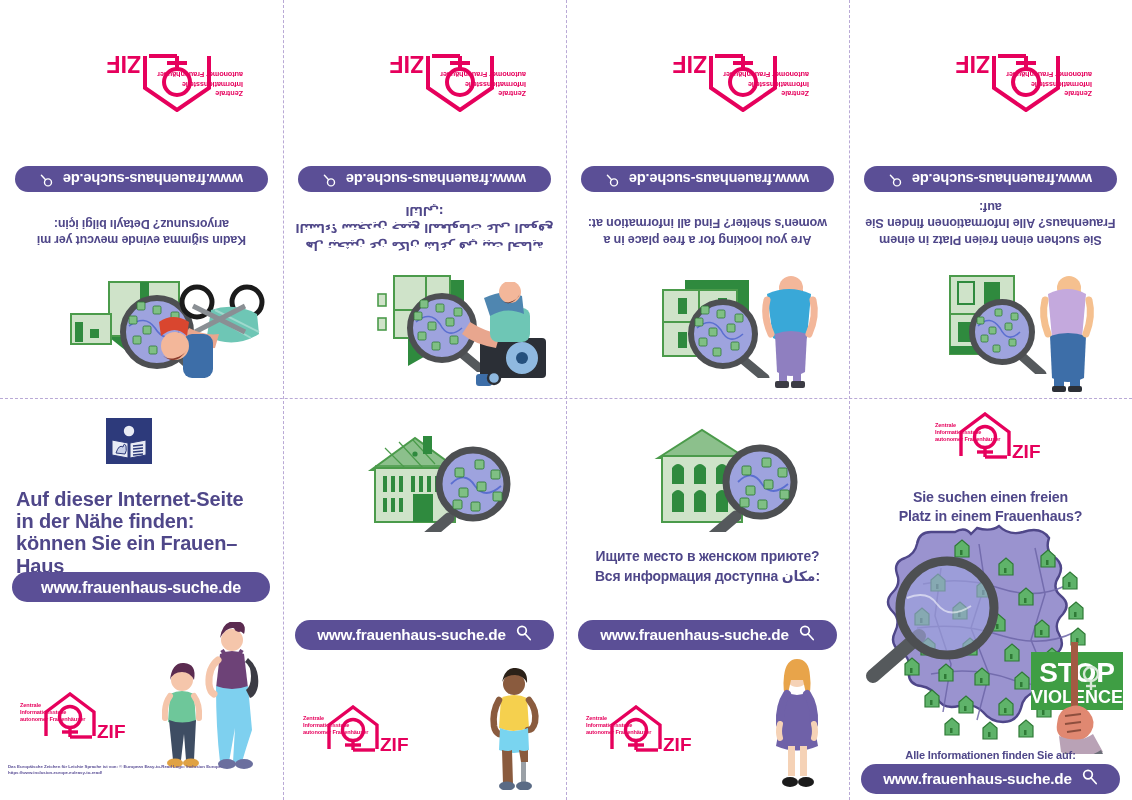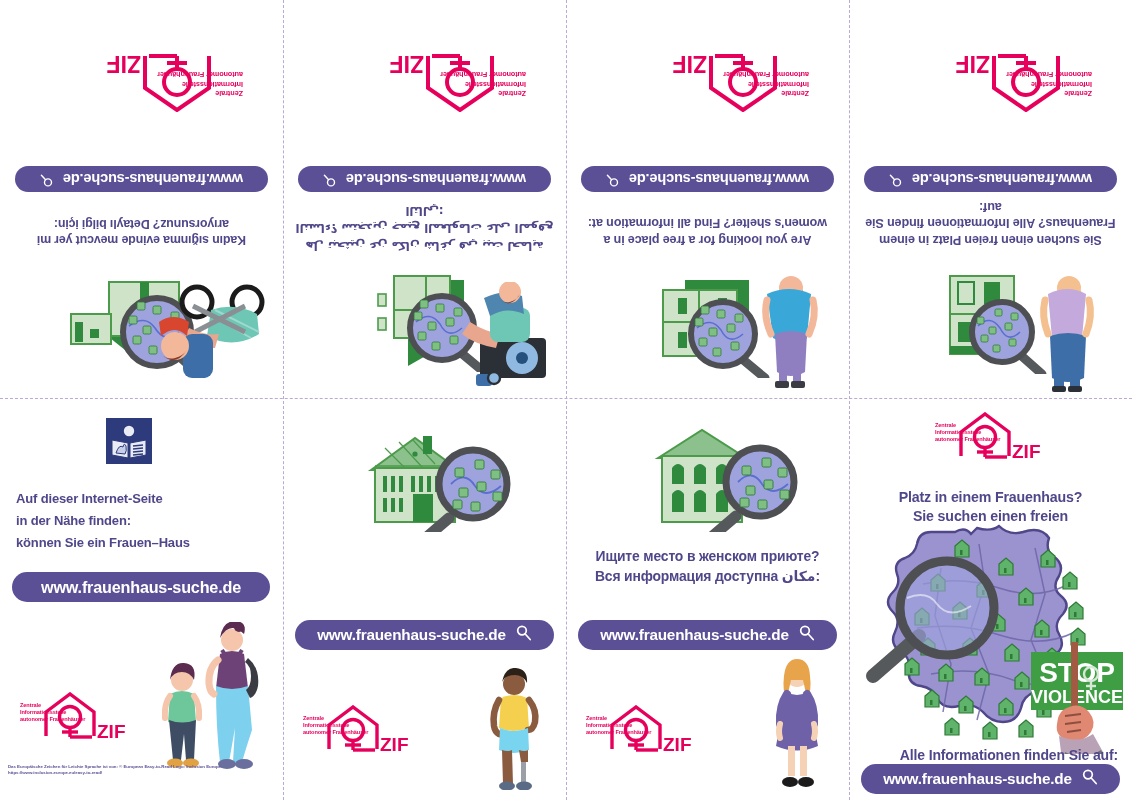--- a/index.html
+++ b/index.html
@@ -378,21 +378,21 @@
           <g stroke="#2d3a7b" stroke-width="1.5">
             <line x1="27" y1="28" x2="37" y2="27"></line>
               <line x1="27" y1="31" x2="37" y2="30"></line>
             <line x1="27" y1="34" x2="37" y2="33"></line>
               <line x1="27" y1="37" x2="37" y2="36"></line>
           </g>
           <path d="M10 35 q3 -9 7 -6 q1 -5 3 -1 q1 5 -1 8 Z" fill="#c8d0e8" stroke="#2d3a7b" stroke-width="1"></path>
         </svg>
       </div>
 
-      <div class="head" style="position:absolute;left:16px;top:88px;width:256px;text-align:left;font-size:13px;line-height:22.2px">
+      <div class="head" style="position:absolute;left:16px;top:88px;width:256px;text-align:left;font-size:20px;line-height:22.2px">
         <div>Auf dieser Internet-Seite</div>
         <div>in der Nähe finden:</div>
         <div>können Sie ein Frauen–Haus</div>
       </div>
 
       <div class="pill" style="position:absolute;left:12px;top:172px;width:258px;height:30px;font-size:16.2px">
         <span>www.frauenhaus-suche.de</span>
       </div>
 
       <div class="zif small" style="position:absolute;left:18px;top:292px">
@@ -613,22 +613,22 @@
           <text x="79" y="46" font-family="Liberation Sans, sans-serif" font-size="19" font-weight="bold" fill="#e6005c">ZIF</text>
         </svg>
         <div class="ziftxt">
           <div>Zentrale</div>
           <div>Informationsstelle</div>
           <div>autonomer Frauenhäuser</div>
         </div>
       </div>
 
       <div class="head" style="position:absolute;left:14px;top:88px;width:255px;text-align:center;font-size:14.2px;line-height:19.4px">
+        <div>Sie suchen einen freien</div>
         <div>Platz in einem Frauenhaus?</div>
-        <div>Sie suchen einen freien</div>
       </div>
 
       <div style="position:absolute;left:10px;top:124px">
         <svg width="270" height="230" viewBox="0 0 270 230">
           <path d="M96 8 q10 -6 16 2 l6 -6 q14 4 22 -2 q10 10 24 6 q18 -6 26 6 q-4 12 4 18
                    q12 8 6 20 q-8 12 2 20 q10 8 2 18 q-10 10 -4 20 q8 14 -6 22 q-10 6 -8 18
                    q2 14 -10 18 q-12 4 -14 16 q-4 14 -18 14 q-12 0 -20 -10 q-10 -10 -24 -6
                    q-16 4 -22 -8 q-4 -10 -16 -12 q-14 -2 -12 -16 q2 -12 -8 -18 q-12 -8 -6 -20
                    q6 -12 -2 -20 q-10 -10 0 -20 q8 -8 4 -18 q-4 -12 8 -16 q10 -4 12 -14 q2 -12 14 -12 Z" fill="#9a93cf" stroke="#4f4789" stroke-width="2.4"></path>
           <g stroke="#6d66a8" stroke-width="1.5" fill="none" opacity="0.85">
@@ -717,21 +717,21 @@
           <line x1="227" y1="162" x2="237" y2="162" stroke="#d7e8d7" stroke-width="2.4"></line>
 
           <rect x="212" y="118" width="7" height="86" fill="#a35a43"></rect>
           <path d="M204 186 q16 -10 26 2 q8 10 2 20 q-8 12 -24 8 q-12 -4 -10 -16 q1 -10 6 -14 Z" fill="#e08871"></path>
           <path d="M206 192 l16 -2 M206 200 l16 -2 M208 208 l14 -2" stroke="#8d4f3e" stroke-width="2" fill="none"></path>
           <path d="M200 212 q20 8 34 -2 l10 18 q-22 12 -42 0 Z" fill="#b9a2b6"></path>
           <path d="M206 228 q18 10 36 -2 l6 12 q-22 12 -44 0 Z" fill="#6b6f78"></path>
         </svg>
       </div>
 
-      <div class="head" style="position:absolute;left:14px;top:348px;width:255px;text-align:right;font-size:14px;line-height:14px">Alle Informationen finden Sie auf:</div>
+      <div class="head" style="position:absolute;left:14px;top:348px;width:255px;text-align:center;font-size:11px;line-height:14px">Alle Informationen finden Sie auf:</div>
 
       <div class="pill" style="position:absolute;left:12px;top:364px;width:259px;height:30px;font-size:15.3px">
         <span>www.frauenhaus-suche.de</span>
         <span class="mag">
           <svg width="16" height="16" viewBox="0 0 16 16">
               <circle cx="6" cy="5.6" r="4.3" fill="none" stroke="#fff" stroke-width="1.7"></circle>
               <line x1="9" y1="8.8" x2="14.2" y2="14.5" stroke="#fff" stroke-width="1.7" stroke-linecap="round"></line>
             </svg>
         </span>
       </div>

